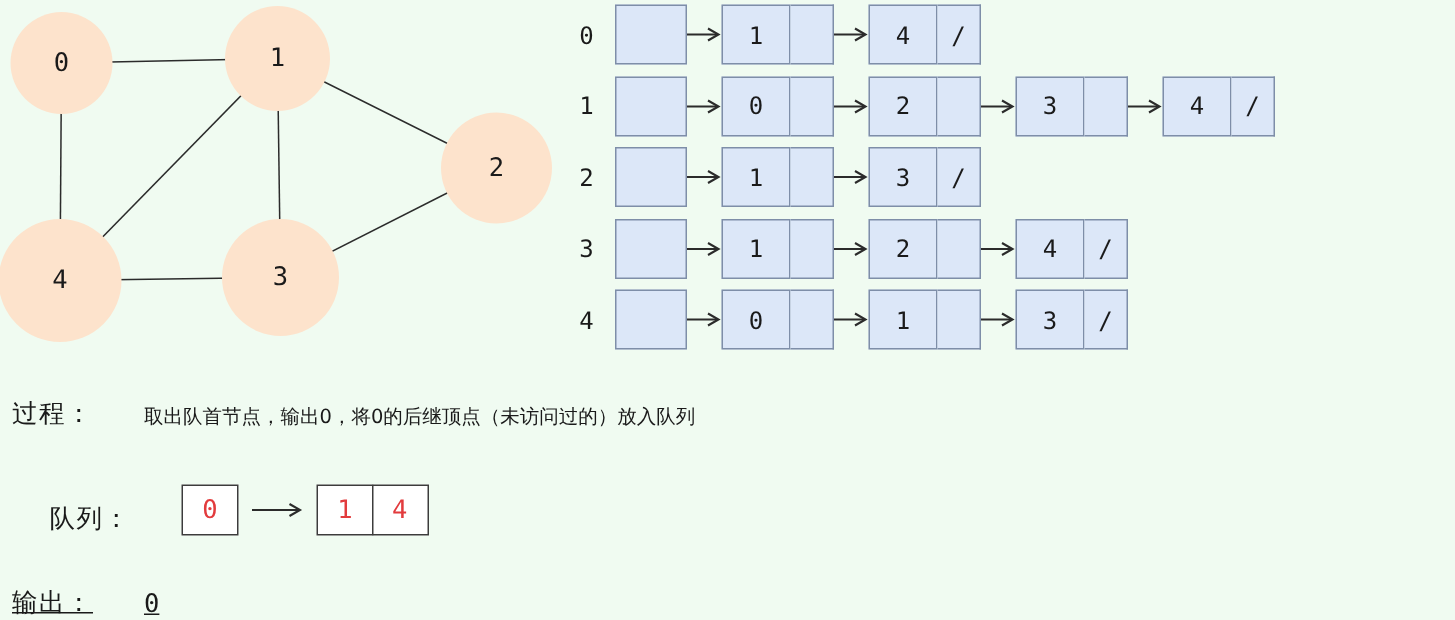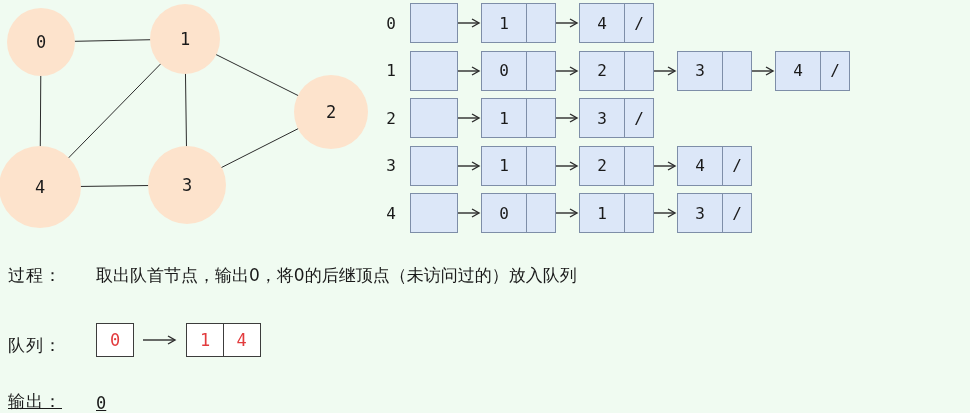--- a/index.html
+++ b/index.html
@@ -23,22 +23,22 @@
   .cell{box-sizing:border-box;height:40px;border:1.5px solid #7e8ea8;background:#dce7f8;
     display:flex;align-items:center;justify-content:center;
     font-family:"DejaVu Sans Mono",monospace;font-size:16px;}
   .cell.val{width:46px;}
   .cell.ptr{width:29px;border-left:none;}
   .arrow-svg{display:block;}
   
   .info-line{position:absolute;left:8px;display:flex;align-items:flex-end;font-size:17px;}
   .info-label{width:88px;flex:0 0 88px;letter-spacing:1px;}
   #process-line{top:264px;}
-  #process-text{font-size:17px;}
-  #queue-line{top:321px;height:36px;}
+  #process-text{font-size:13px;}
+  #queue-line{top:321px;height:36px;margin-left:25px;}
   #queue-groups{display:flex;align-items:center;}
   .queue-box{display:flex;}
   .qcell{box-sizing:border-box;width:38px;height:34px;border:1.5px solid #3c3c3c;background:#fff;
     display:flex;align-items:center;justify-content:center;
     color:#e23b3d;font-family:"DejaVu Sans Mono",monospace;font-size:17px;}
   .qcell + .qcell{margin-left:-1.5px;}
   .queue-arrow{margin:0 9px;}
   #output-line{top:390px;text-decoration:underline;}
   #output-value{font-family:"DejaVu Sans Mono",monospace;font-size:17px;}
 </style>

